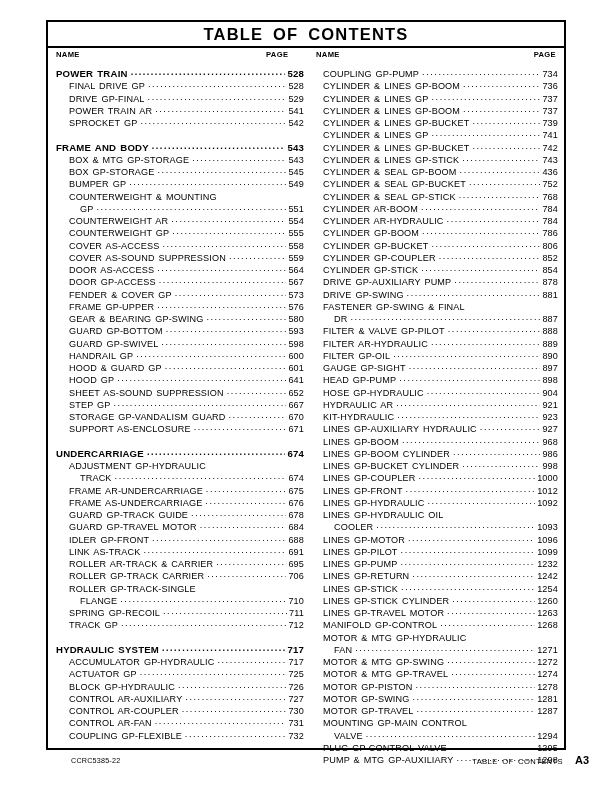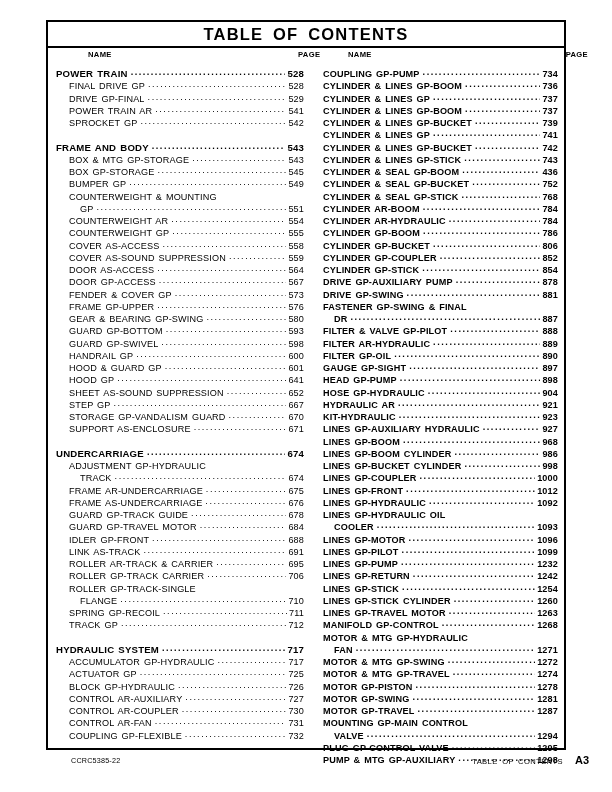--- a/index.html
+++ b/index.html
@@ -52,21 +52,20 @@
     word-spacing: 4px;
   }
 
   
   .col-headers {
     position: absolute;
     left: 0;
     top: 28px;
     width: 100%;
     height: 16px;
-    margin-left: 32px;
   }
   .ch {
     position: absolute;
     font-size: 7.6px;
     font-weight: bold;
     letter-spacing: 0.35px;
     top: 0;
   }
   .ch-name-l  { left: 8px; }
   .ch-page-l  { left: 218px; }
@@ -80,21 +79,21 @@
     top: 46px;
     width: 100%;
     height: 682px;
   }
   .col {
     position: absolute;
     top: 0;
     width: 248px;
   }
   .col-left  { left: 8px; }
-  .col-right { left: 262px; font-weight: bold; }
+  .col-right { left: 262px; }
 
   
   .entry {
     display: flex;
     align-items: baseline;
     font-size: 9.1px;
     line-height: 12.25px;
     height: 12.25px;
     white-space: nowrap;
     letter-spacing: 0.15px;

